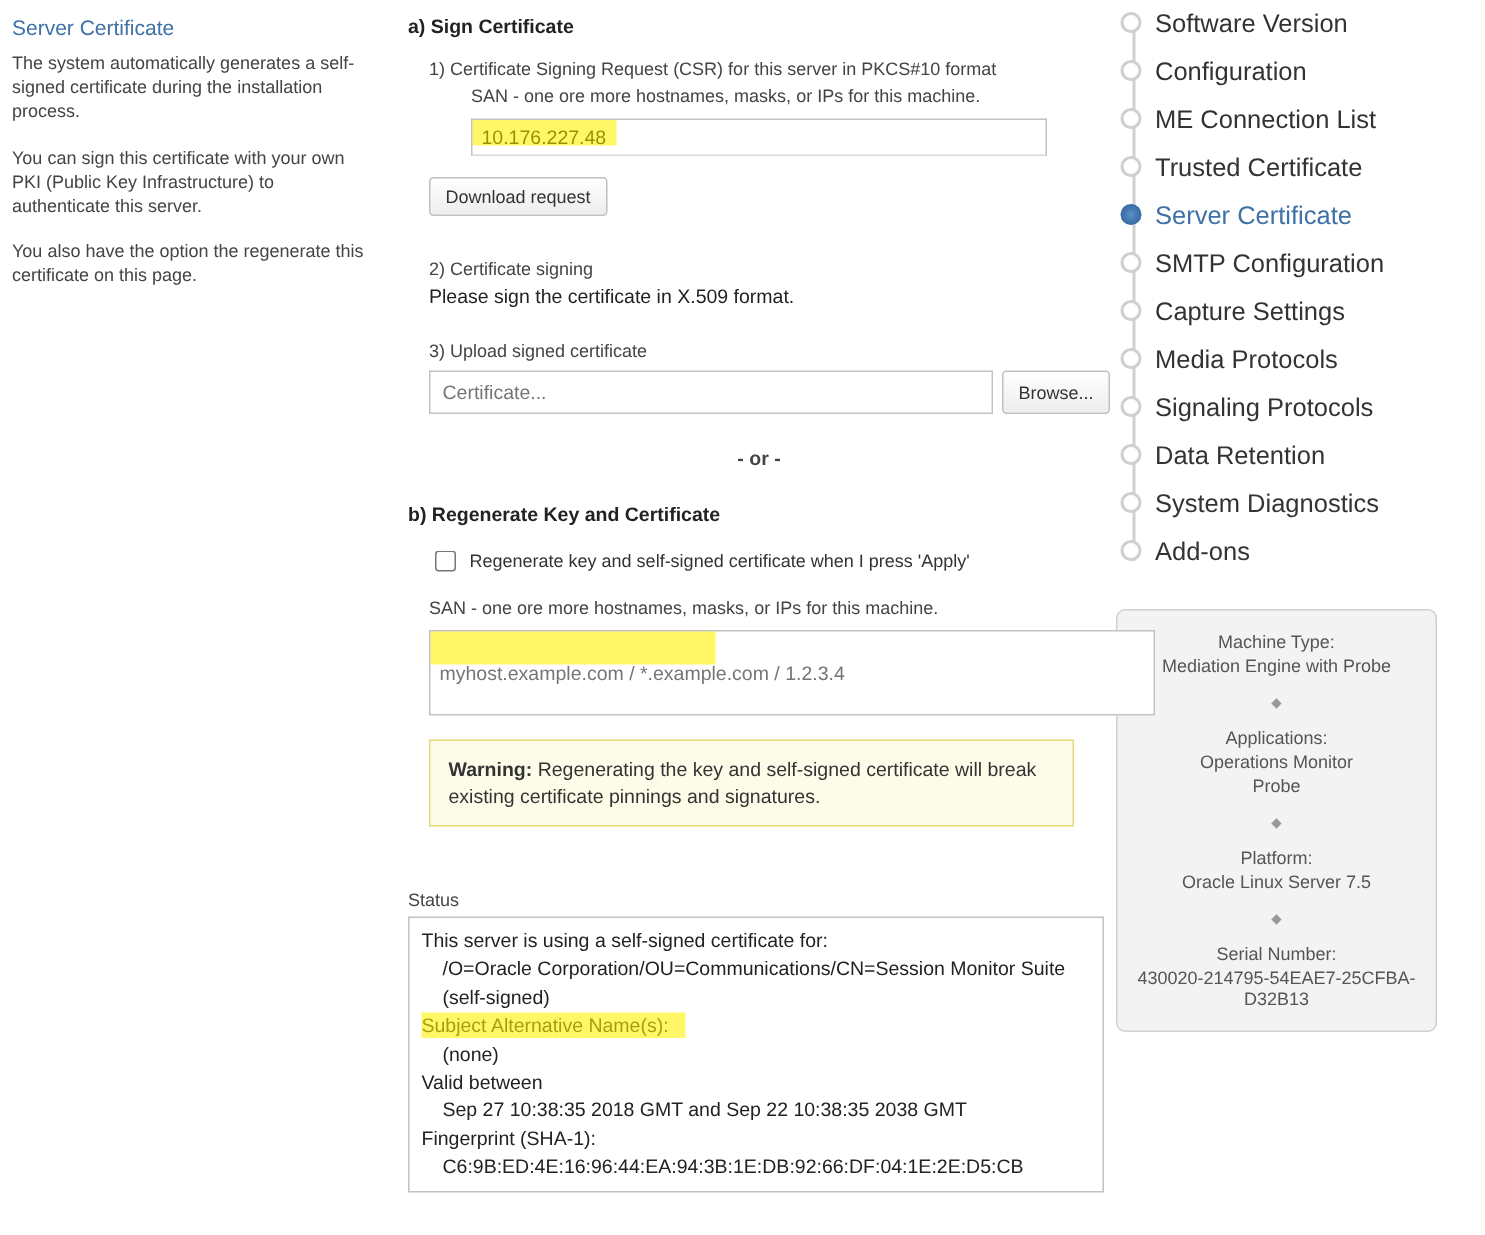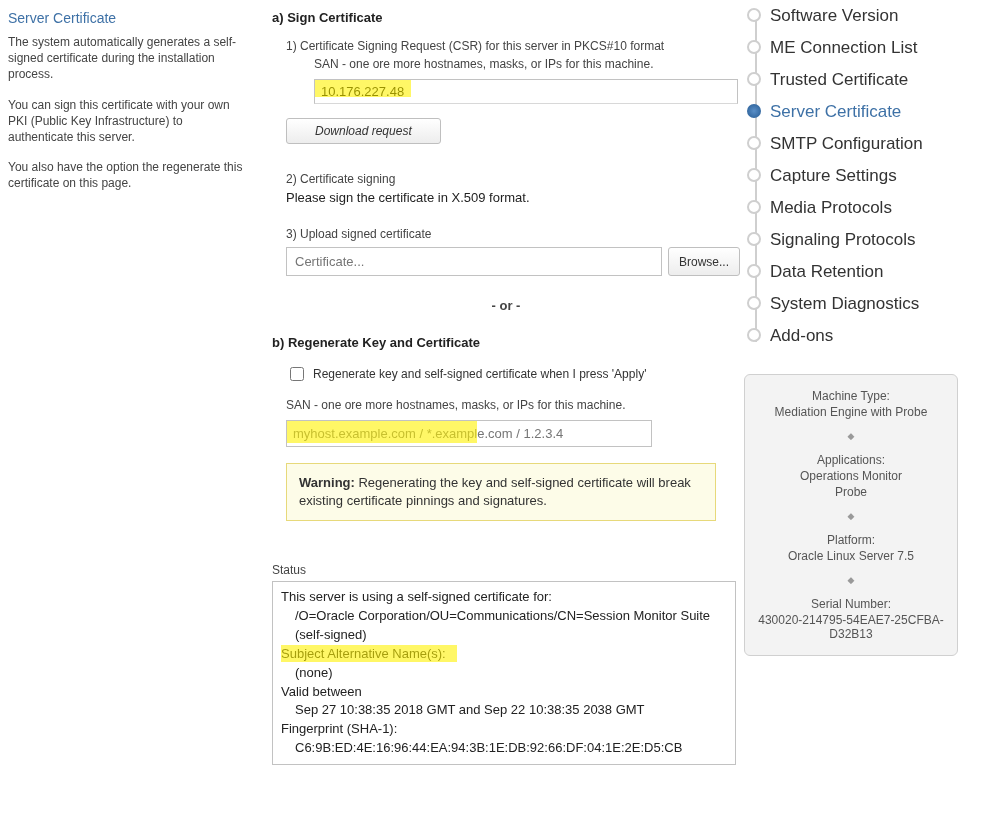--- a/index.html
+++ b/index.html
@@ -53,47 +53,46 @@
     color: #444;
     margin-bottom: 4px;
   }
   .sub-label {
     font-size: 12px;
     color: #444;
     margin-left: 28px;
     margin-top: 4px;
   }
   .san-input {
-    width: 424px;
+    width: 384px;
     box-sizing: border-box;
     margin-left: 28px;
     margin-top: 8px;
     padding: 4px 6px;
     font-size: 13px;
     border: 1px solid #c2c2c2;
     border-bottom-color: #d8d8d8;
   }
   .hl-overlay {
     position: absolute;
     background: #fff200;
     opacity: 0.6;
     pointer-events: none;
   }
   .btn {
     display: inline-block;
     margin-top: 14px;
     margin-left: 14px;
-    padding: 5px 28px;
+    padding: 5px 10px;
     font-size: 12px;
     background: linear-gradient(#ffffff, #ededed);
     border: 1px solid #bfbfbf;
     border-radius: 3px;
     color: #333;
     cursor: pointer;
-    font-style: italic;
   }
   .spacer-28 { height: 28px; }
   .spacer-22 { height: 22px; }
   .plain-text {
     font-size: 13px;
     color: #222;
     margin-top: 4px;
   }
   .cert-row {
     display: flex;
@@ -144,23 +143,23 @@
     margin-left: 14px;
     margin-top: 14px;
   }
   .san-input-b-wrap {
     position: relative;
     margin-left: 14px;
     margin-top: 8px;
     width: 430px;
   }
   .san-input-b {
-    width: 366px;
-    box-sizing: border-box;
-    padding: 5px 6px;
+    width: 484px;
+    box-sizing: border-box;
+    padding: 20px 6px;
     font-size: 13px;
     border: 1px solid #c2c2c2;
     color: #bbb;
   }
   .warn-box {
     margin-left: 14px;
     margin-top: 16px;
     width: 430px;
     box-sizing: border-box;
     border: 1px solid #e7d97a;
@@ -333,20 +332,24 @@
   <div class="right-col">
     <div class="stepper">
       <div class="step-line"></div>
 
       <div class="step">
         <span class="circle"></span>
         <span>Software Version</span>
       </div>
       <div class="step">
         <span class="circle"></span>
+        <span>Configuration</span>
+      </div>
+      <div class="step">
+        <span class="circle"></span>
         <span>ME Connection List</span>
       </div>
       <div class="step">
         <span class="circle"></span>
         <span>Trusted Certificate</span>
       </div>
       <div class="step active">
         <span class="circle"></span>
         <span>Server Certificate</span>
       </div>

